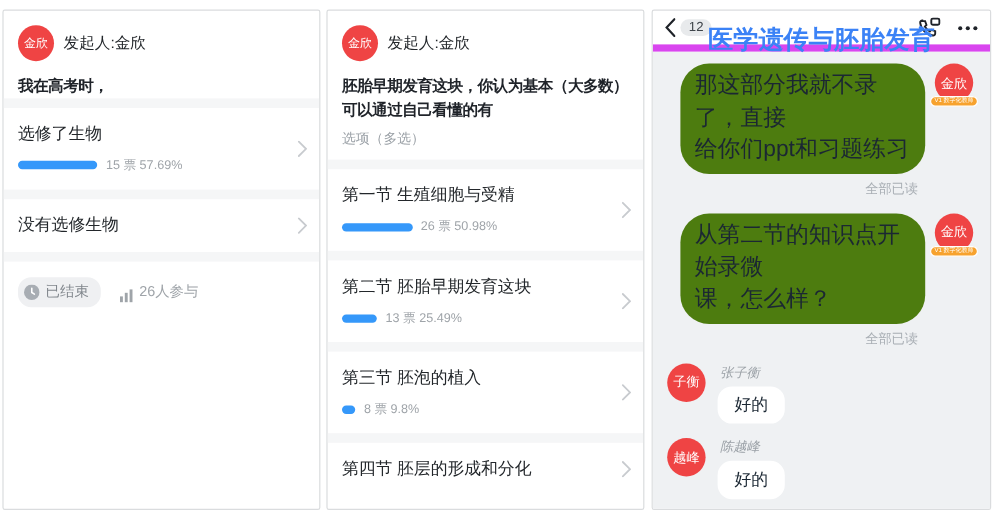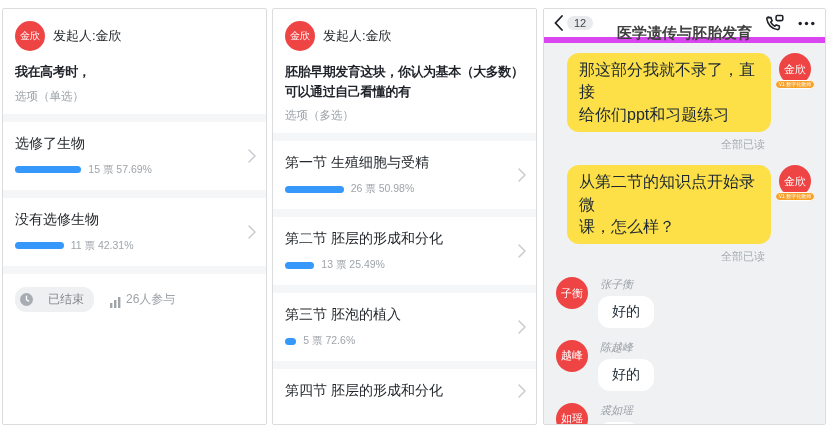--- a/index.html
+++ b/index.html
@@ -20,35 +20,35 @@
               letter-spacing:-0.45px;white-space:pre-line;}
   .poll-mode{font-size:11.5px;color:#9AA0A6;margin:7px 0 0;padding-bottom:10px;}
   .band{height:8px;background:#F5F6F7;}
   .option{position:relative;padding:13px 26px 13px 12px;}
   .option-label{font-size:14px;color:#23272B;}
   .option-chevron{position:absolute;right:10px;top:50%;transform:translateY(-50%);line-height:0;}
   .bar-row{display:flex;align-items:center;margin-top:10px;}
   .bar{height:7px;border-radius:3.5px;background:#3598FA;flex:0 0 auto;}
   .votes{font-size:10.5px;color:#9FA4A9;margin-left:7px;white-space:nowrap;}
   .poll-footer{display:flex;align-items:center;padding:13px 12px;}
-  .status-pill{display:flex;align-items:center;gap:15px;background:#EFF0F2;border-radius:11px;
+  .status-pill{display:flex;align-items:center;gap:5px;background:#EFF0F2;border-radius:11px;
                padding:4px 10px 4px 5px;font-size:12px;color:#80868C;}
   .participants{display:flex;align-items:flex-end;gap:5px;margin-left:16px;font-size:12px;color:#9FA4A9;}
 
   
   .chat-header{height:28px;background:#fff;border-bottom:6px solid #d946ef;display:flex;
                align-items:center;padding:0 10px;position:relative;z-index:2;}
   .back-group{display:flex;align-items:center;gap:4px;cursor:pointer;}
   .count-pill{background:#E8EAEC;border-radius:9px;padding:1px 7px;font-size:11px;color:#3F454B;}
-  .chat-title{position:absolute;left:50%;transform:translateX(-50%);font-size:15px;
-              font-weight:700;color:#404040;white-space:nowrap;margin-top:20px;}
+  .chat-title{position:absolute;left:50%;transform:translateX(-50%);font-size:21px;
+              font-weight:700;color:#3b82f6;white-space:nowrap;margin-top:20px;}
   .header-actions{margin-left:auto;display:flex;align-items:center;gap:14px;}
   .chat-body{background:#EFF1F3;height:389px;box-sizing:border-box;padding:10px 12px 0;overflow:hidden;}
   .msg-sent{display:flex;justify-content:flex-end;align-items:flex-start;}
-  .bubble-sent{background:#fde047;border-radius:12px;padding:6px 12px;font-size:16px;
+  .bubble-sent{background:#4d7c0f;border-radius:24px;padding:6px 12px;font-size:19px;
                line-height:1.4;color:#1B2733;white-space:pre-line;max-width:180px;}
   .sent-avatar-col{width:36px;margin-left:6px;display:flex;flex-direction:column;align-items:center;}
   .avatar-badge{margin-top:-5px;background:#F7A22D;border:1px solid #fff;color:#fff;font-size:5px;
                 line-height:1;padding:1px 3px;border-radius:6px;white-space:nowrap;z-index:1;}
   .receipt{text-align:right;padding-right:48px;font-size:11px;color:#A8AEB4;margin:5px 0 13px;}
   .msg-received{display:flex;align-items:flex-start;margin-bottom:12px;}
   .recv-avatar-wrap{margin-right:10px;flex:0 0 auto;}
   .recv-name{font-size:11px;color:#9AA0A6;margin:0 0 4px 2px;font-style:italic;}
   .bubble-received{background:#fff;border-radius:12px;padding:6px 14px;font-size:14px;
                    line-height:1.4;color:#1B2733;display:inline-block;min-width:14px;min-height:18px;}
@@ -58,42 +58,37 @@
 </head>
 <body>
 
 <div class="card" id="p1">
   <div class="poll-header">
     <div class="initiator-row">
       <div class="avatar poll-avatar">金欣</div>
       <div class="initiator-label">发起人:金欣</div>
     </div>
     <div class="poll-title">我在高考时，</div>
-    <div class="poll-mode">选项（单选）</div>
   </div>
   <div class="band"></div>
   <div class="option">
     <div class="option-label">选修了生物</div>
     <div class="bar-row">
       <div class="bar" style="width: 66.3435px;"></div>
       <div class="votes">15 票 57.69%</div>
     </div>
     <span class="option-chevron">
       <svg width="8" height="14" viewBox="0 0 8 14">
           <path d="M1 1l6 6-6 6" stroke="#C8CBCF" stroke-width="1.5" fill="none" stroke-linecap="round"></path>
         </svg>
     </span>
   </div>
   <div class="band"></div>
   <div class="option">
     <div class="option-label">没有选修生物</div>
-    <div class="bar-row">
-      <div class="bar" style="width: 48.6565px;"></div>
-      <div class="votes">11 票 42.31%</div>
-    </div>
     <span class="option-chevron">
       <svg width="8" height="14" viewBox="0 0 8 14">
           <path d="M1 1l6 6-6 6" stroke="#C8CBCF" stroke-width="1.5" fill="none" stroke-linecap="round"></path>
         </svg>
     </span>
   </div>
   <div class="band"></div>
   <div class="poll-footer">
     <div class="status-pill">
       <span>
@@ -135,37 +130,37 @@
       <div class="votes">26 票 50.98%</div>
     </div>
     <span class="option-chevron">
       <svg width="8" height="14" viewBox="0 0 8 14">
           <path d="M1 1l6 6-6 6" stroke="#C8CBCF" stroke-width="1.5" fill="none" stroke-linecap="round"></path>
         </svg>
     </span>
   </div>
   <div class="band"></div>
   <div class="option">
-    <div class="option-label">第二节 胚层的形成和分化</div>
+    <div class="option-label">第二节 胚胎早期发育这块</div>
     <div class="bar-row">
       <div class="bar" style="width: 29.3135px;"></div>
       <div class="votes">13 票 25.49%</div>
     </div>
     <span class="option-chevron">
       <svg width="8" height="14" viewBox="0 0 8 14">
           <path d="M1 1l6 6-6 6" stroke="#C8CBCF" stroke-width="1.5" fill="none" stroke-linecap="round"></path>
         </svg>
     </span>
   </div>
   <div class="band"></div>
   <div class="option">
     <div class="option-label">第三节 胚泡的植入</div>
     <div class="bar-row">
       <div class="bar" style="width: 11.27px;"></div>
-      <div class="votes">5 票 72.6%</div>
+      <div class="votes">8 票 9.8%</div>
     </div>
     <span class="option-chevron">
       <svg width="8" height="14" viewBox="0 0 8 14">
           <path d="M1 1l6 6-6 6" stroke="#C8CBCF" stroke-width="1.5" fill="none" stroke-linecap="round"></path>
         </svg>
     </span>
   </div>
   <div class="band"></div>
   <div class="option">
     <div class="option-label">第四节 胚层的形成和分化</div>

